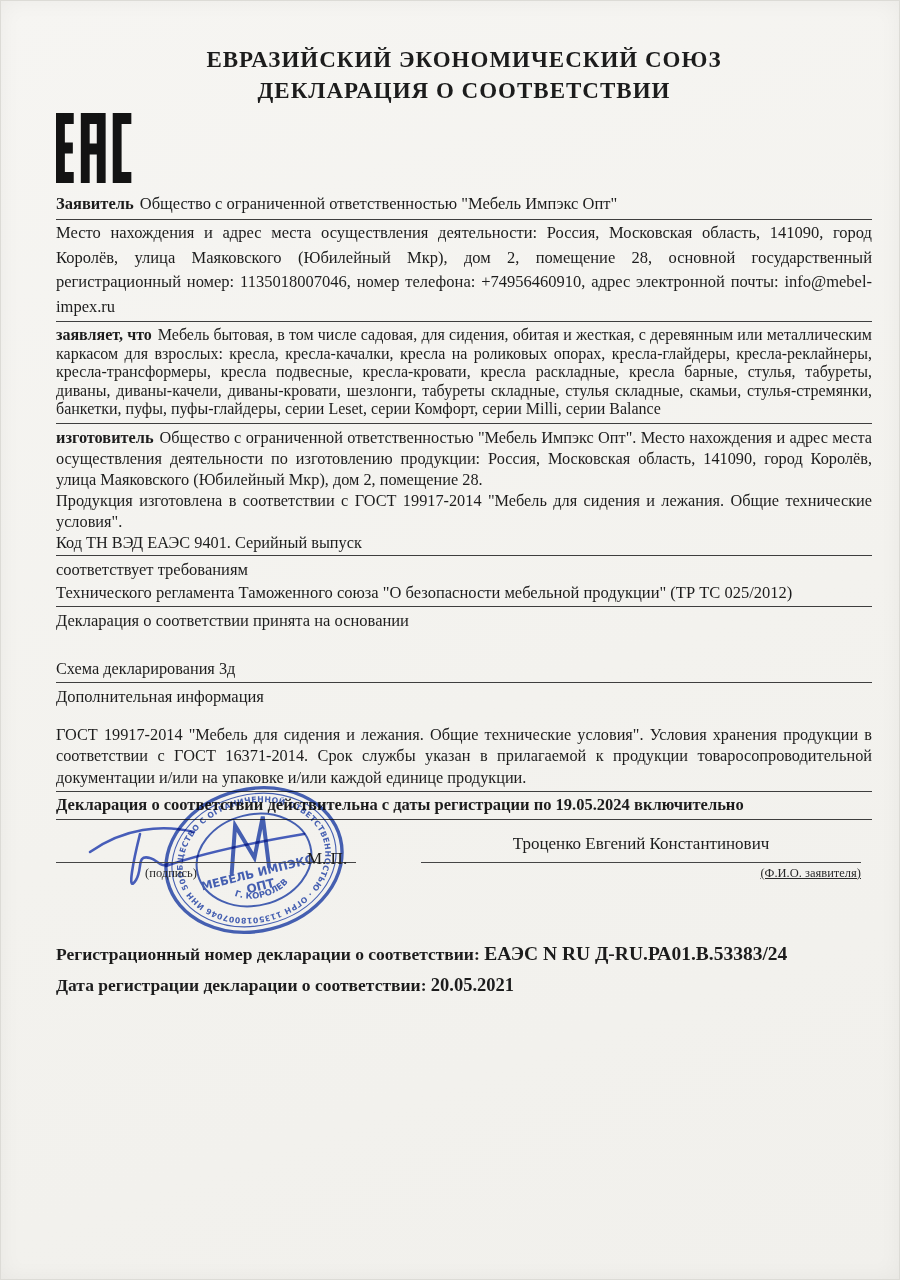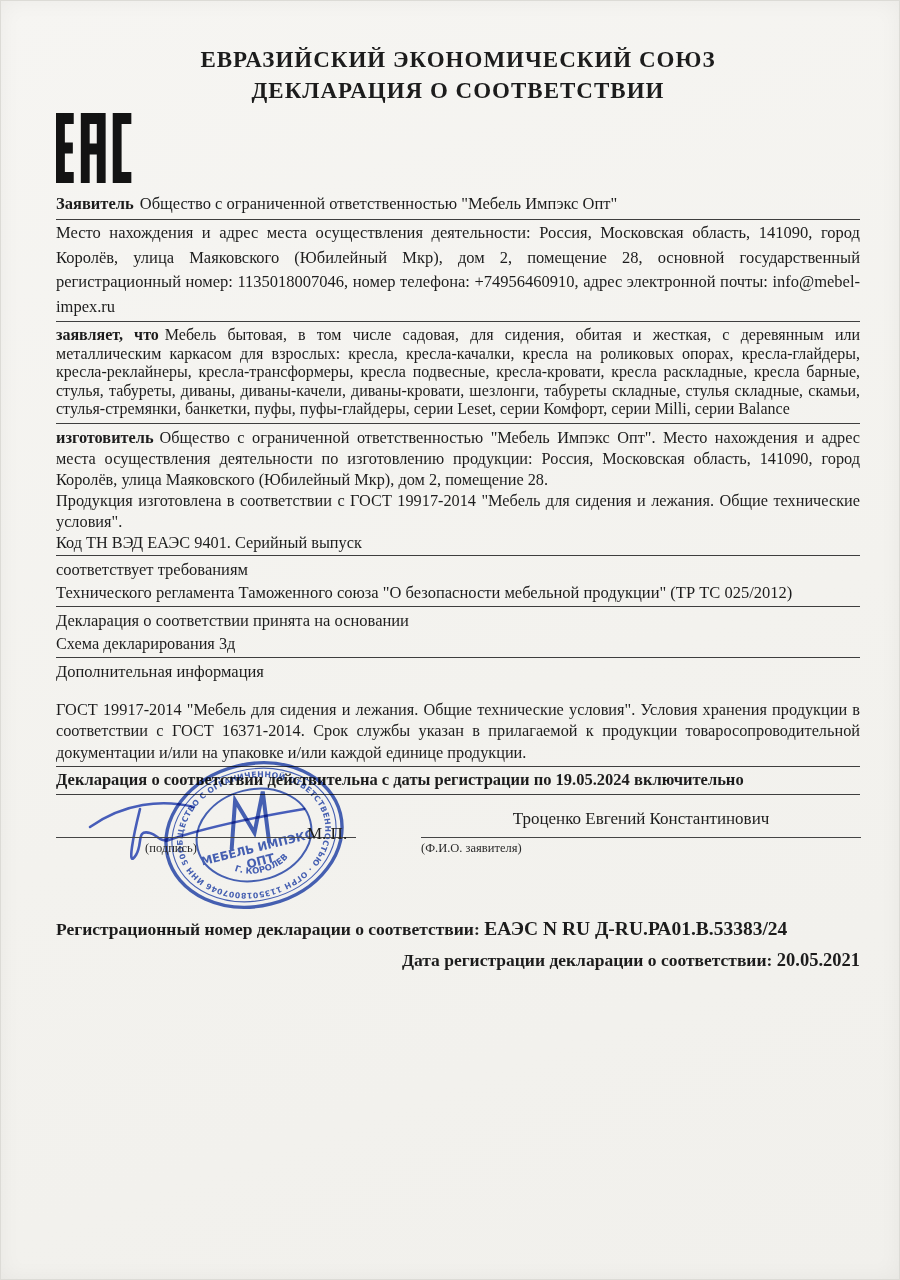--- a/index.html
+++ b/index.html
@@ -5,58 +5,58 @@
   html,body{margin:0;padding:0;}
   body{
     width:900px;height:1280px;
     background:#f4f3ef;
     font-family:"Liberation Serif","DejaVu Serif",serif;
     color:#1c1c1c;
     position:relative;overflow:hidden;
   }
   .paper{
     position:absolute;inset:0;box-sizing:border-box;
-    padding:44px 40px 0 56px;
+    padding:44px 28px 0 56px;
     background:linear-gradient(160deg,#f6f5f2 0%,#f3f2ee 55%,#f1f0ec 100%);
     box-shadow:inset 0 0 0 1px #dcdbd6, inset 0 0 22px rgba(0,0,0,.05);
   }
   .title{margin:0;text-align:center;font-weight:bold;font-size:23px;line-height:31px;letter-spacing:1px;}
   .eac{margin:7px 0 2px 0;display:block;}
   p{margin:0;}
   .row{font-size:16.5px;line-height:25px;}
   .u{border-bottom:1.5px solid #3e3e3e;}
   .lead{font-weight:bold;margin-right:6px;}
   .applicant{margin-top:8px;padding-bottom:3px;}
   .addr{line-height:24.5px;text-align:justify;padding-top:1px;padding-bottom:2px;}
   .vlice{line-height:22px;padding-top:2px;padding-bottom:2px;}
   .decl{font-size:16px;line-height:18.5px;text-align:justify;padding-top:4px;padding-bottom:4px;}
   .manu-block{padding-top:3px;padding-bottom:2px;}
   .manu{line-height:21px;text-align:justify;font-size:16.3px;}
   .h{font-weight:normal;font-size:16.5px;line-height:22px;padding-top:3px;}
   .tech{line-height:23px;padding-bottom:2px;}
-  .basis-h{margin-bottom:1px;}
+  .basis-h{margin-bottom:26px;}
   .proto-block{padding-bottom:2px;}
   .proto{line-height:22px;text-align:justify;font-size:16.3px;}
   .addinfo-h{margin-bottom:16px;}
   .gost{line-height:21.5px;text-align:justify;font-size:16.3px;padding-bottom:3px;}
   .valid{font-weight:bold;line-height:22px;padding-top:2px;padding-bottom:3px;font-size:16.5px;}
   .sig{position:relative;height:112px;}
   .sig .line{position:absolute;border-top:1.4px solid #454545;height:0;}
   .line-left{left:0;width:300px;top:42px;}
   .line-right{left:365px;width:440px;top:42px;}
   .cap{position:absolute;font-size:12.5px;color:#2a2a2a;}
   .cap-sign{left:60px;width:110px;text-align:center;top:46px;}
-  .cap-fio{left:365px;width:440px;text-align:left;top:46px;}
+  .cap-fio{left:365px;width:440px;text-align:right;top:46px;text-decoration:underline;}
   .fio{position:absolute;left:365px;width:440px;text-align:center;top:14px;font-size:17px;}
   .mp{position:absolute;left:251px;top:29px;font-size:17px;}
   .stamp{position:absolute;left:103px;top:-36px;width:190px;height:152px;mix-blend-mode:multiply;opacity:.88;}
   .sign-svg{position:absolute;left:20px;top:-8px;width:235px;height:92px;mix-blend-mode:multiply;}
   .regnum{margin-top:10px;font-weight:bold;font-size:17.5px;line-height:24px;}
   .regval{font-size:19.5px;}
-  .regdate{margin-top:7px;font-weight:bold;font-size:17.5px;line-height:24px;text-align:right;}
+  .regdate{margin-top:7px;font-weight:bold;font-size:17.5px;line-height:24px;}
   .dateval{font-size:18.5px;}
 </style>
 </head>
 <body>
 
 <div class="paper">
 
   <h1 class="title">ЕВРАЗИЙСКИЙ ЭКОНОМИЧЕСКИЙ СОЮЗ</h1>
   <h1 class="title">ДЕКЛАРАЦИЯ О СООТВЕТСТВИИ</h1>
 

